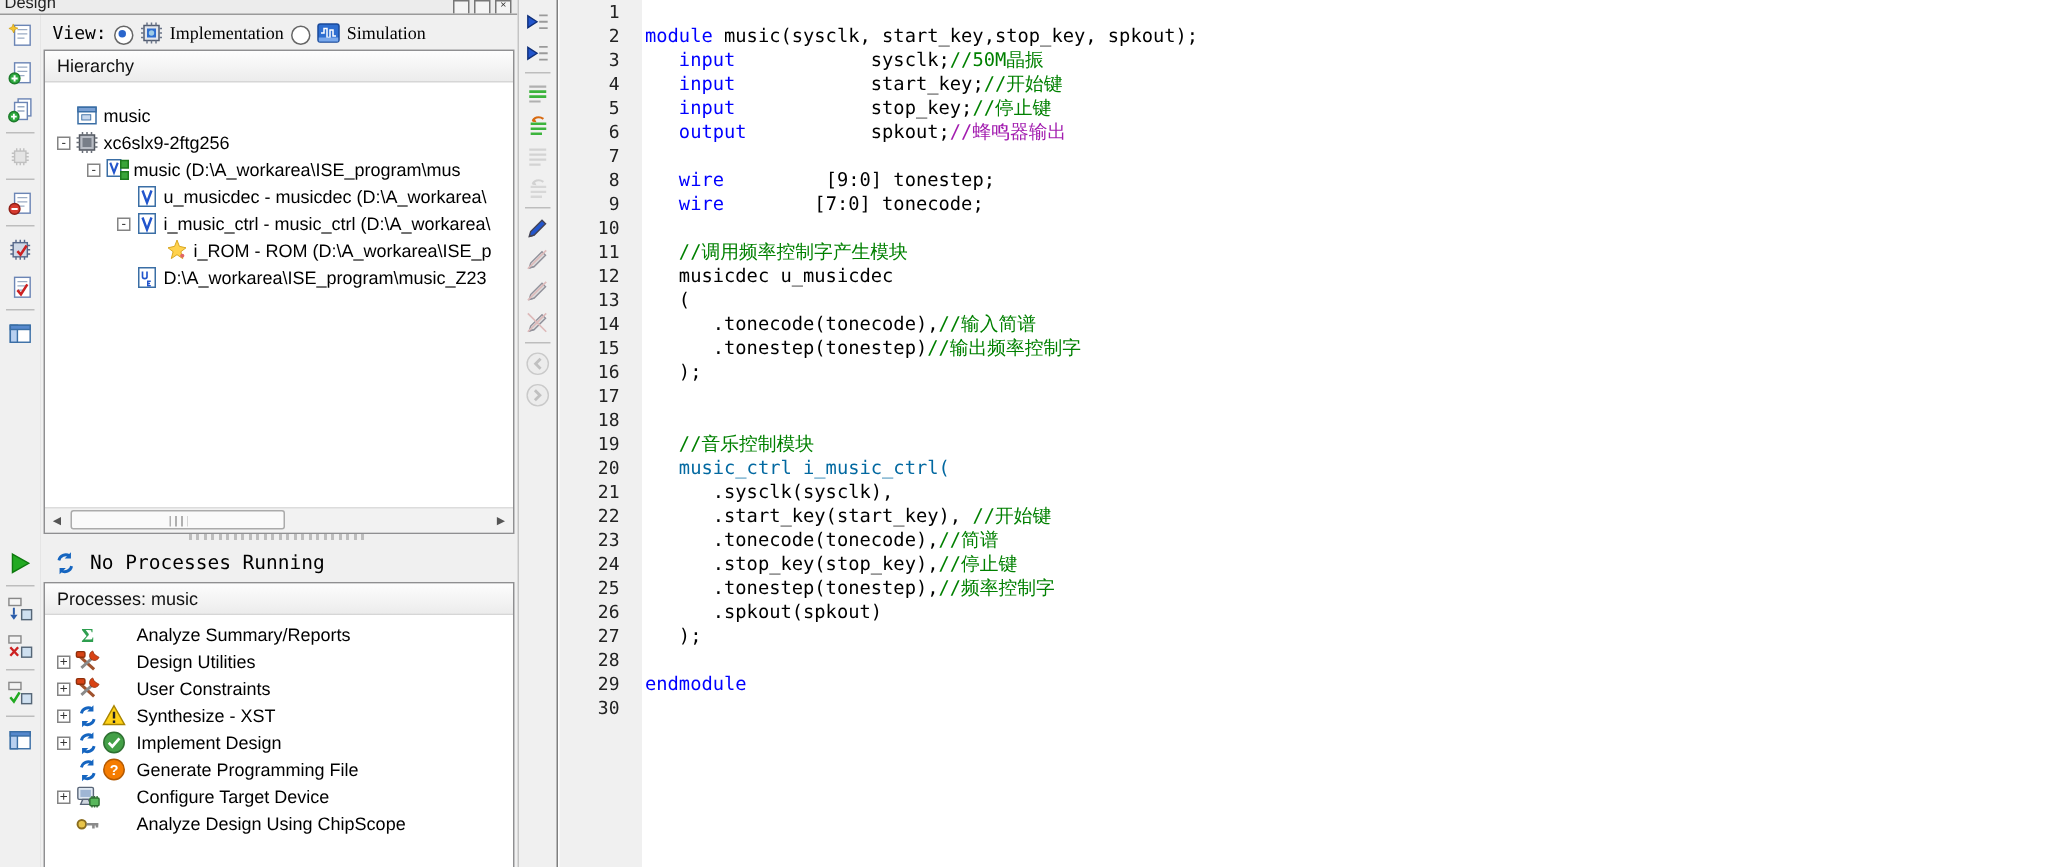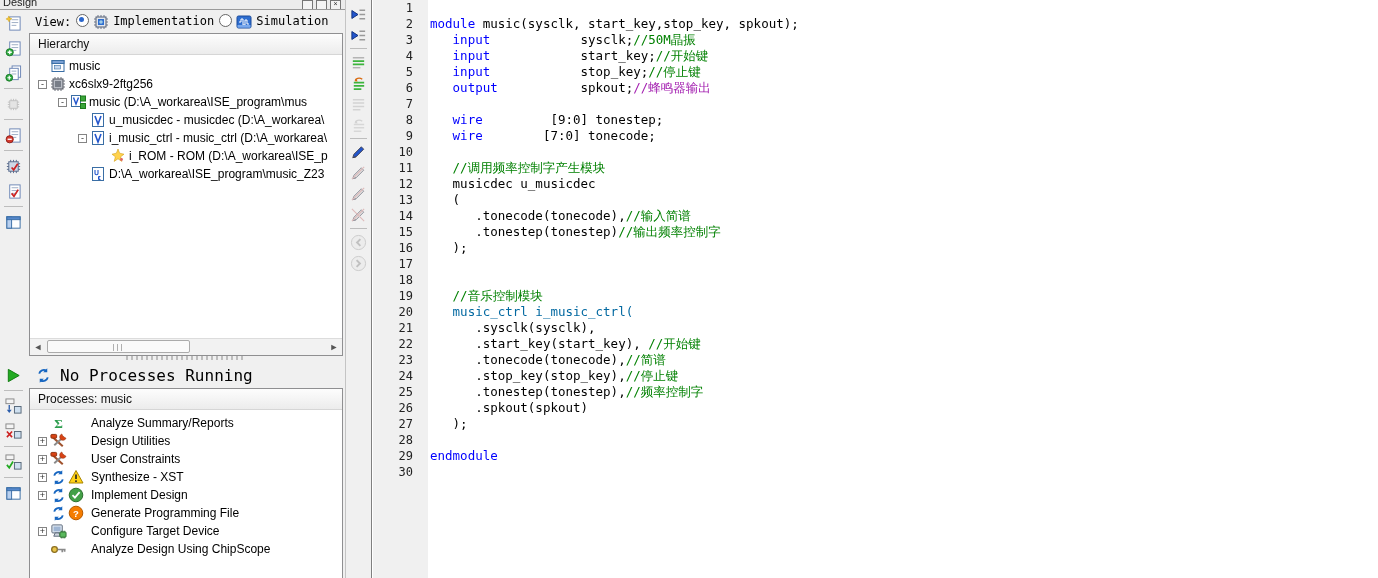--- a/index.html
+++ b/index.html
@@ -17,47 +17,47 @@
   #left-strip{left:0;top:10px;width:27px;height:568px;background:#f0f0f0;border-right:1px solid #c4c4c4;}
   #left-top{position:absolute;top:0;left:0;width:27px;}
   #left-bottom{position:absolute;top:352px;left:0;width:27px;}
   .tbtn{width:24px;height:24px;margin:1px auto;display:flex;align-items:center;justify-content:center;cursor:pointer;}
   .tbtn.disabled{opacity:.55;}
   .tsep{height:1px;background:#bdbdbd;margin:3px 4px;}
 
   
   #design-panel{left:27px;top:10px;width:318px;height:568px;background:#f0f0f0;}
   #view-row{position:absolute;left:0;top:0;width:100%;height:23px;display:flex;align-items:center;padding-left:8px;box-sizing:border-box;gap:5px;font-family:"DejaVu Sans Mono",monospace;font-size:12px;}
-  .vopt{display:flex;align-items:flex-start;gap:4px;}
+  .vopt{display:flex;align-items:flex-end;gap:4px;font-family:Liberation Serif, serif;}
   .radio{width:11px;height:11px;border-radius:50%;border:1px solid #666;background:#fff;position:relative;display:inline-block;}
   .radio.sel::after{content:"";position:absolute;left:2px;top:2px;width:5px;height:5px;border-radius:50%;background:#2a66cc;}
   .vicon{width:16px;height:16px;display:inline-flex;}
 
   .boxed{background:#fff;border:1px solid #8f8f91;}
   #hier-box{position:absolute;left:2px;top:23px;width:312px;height:321px;overflow:hidden;}
   .box-header{height:20px;background:linear-gradient(#fdfdfd,#ececec);border-bottom:1px solid #d6d6d6;display:flex;align-items:center;padding-left:8px;font-size:12px;color:#111;}
-  #hier-tree{padding-top:2px;}
+  #hier-tree{padding-top:13px;}
   .trow{height:18px;display:flex;align-items:center;white-space:nowrap;overflow:hidden;gap:3px;cursor:default;}
   .exp{flex:0 0 9px;width:9px;height:9px;border:1px solid #848484;background:#fff;font-size:9px;line-height:7px;text-align:center;color:#333;box-sizing:border-box;}
   .exp.noborder{border:none;background:transparent;}
   .icon{display:inline-flex;align-items:center;justify-content:center;}
   .tlabel{font-size:12px;}
   .icon-box{display:inline-flex;align-items:center;gap:1px;flex:0 0 38px;width:38px;justify-content:flex-start;}
 
   
   #hscroll{position:absolute;left:0;bottom:0;width:100%;height:16px;background:#f2f2f2;border-top:1px solid #dcdcdc;}
   .sarrow{position:absolute;top:0;width:16px;height:16px;font-size:9px;line-height:16px;text-align:center;color:#555;}
   #sarrow-r{right:0;}
   #sthumb{position:absolute;left:17px;top:1px;width:143px;height:13px;background:#fafafa;border:1px solid #ababab;border-radius:2px;box-sizing:border-box;}
   #sthumb .grip{position:absolute;left:50%;top:3px;margin-left:-6px;width:12px;height:7px;background:repeating-linear-gradient(90deg,#b0b0b0 0 1px,transparent 1px 4px);}
 
   #splitter{position:absolute;left:0;top:344px;width:100%;height:8px;display:flex;align-items:center;justify-content:center;cursor:row-resize;}
   #splitter .dots{width:120px;height:4px;background:repeating-linear-gradient(90deg,#bdbdbd 0 2px,transparent 2px 5px);}
 
-  #status-row{position:absolute;left:0;top:352px;width:100%;height:26px;display:flex;align-items:center;gap:8px;padding-left:8px;box-sizing:border-box;font-family:"DejaVu Sans Mono",monospace;font-size:16px;}
+  #status-row{position:absolute;left:0;top:352px;width:100%;height:26px;display:flex;align-items:center;gap:8px;padding-left:8px;box-sizing:border-box;font-family:"DejaVu Sans Mono",monospace;font-size:13px;}
   #proc-box{position:absolute;left:2px;top:378px;width:312px;height:190px;overflow:hidden;}
   #proc-tree{padding-top:4px;}
   .prow{height:18px;display:flex;align-items:center;white-space:nowrap;overflow:hidden;gap:3px;padding-left:8px;cursor:default;}
 
   
   #mid-strip{left:345px;top:0;width:27px;height:578px;background:#f0f0f0;border-left:1px solid #c4c4c4;border-right:1px solid #7f7f7f;box-sizing:border-box;}
   #mid-toolbar{padding-top:3px;}
   #mid-toolbar .tbtn{height:20px;}
 
   

